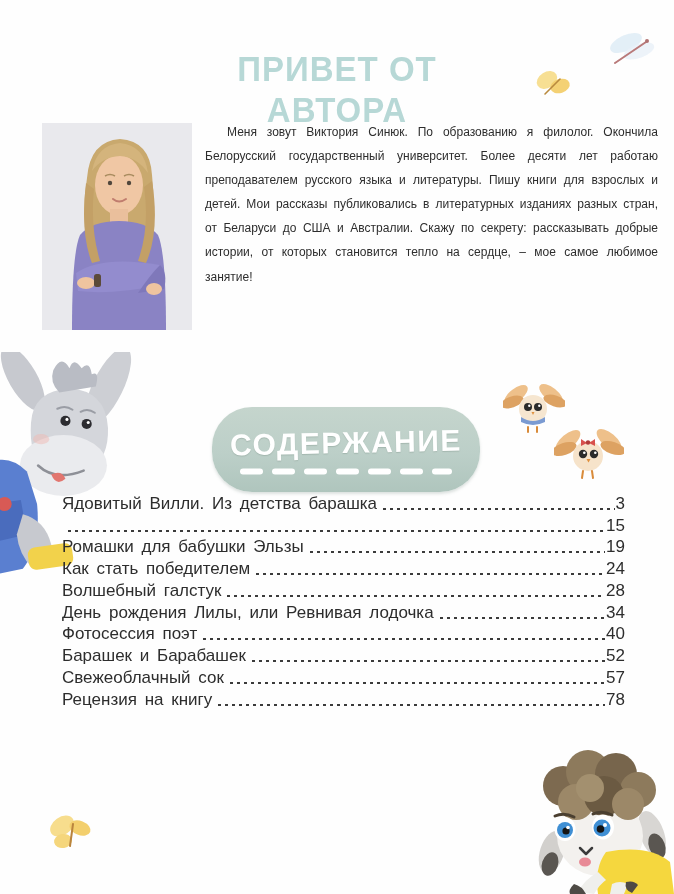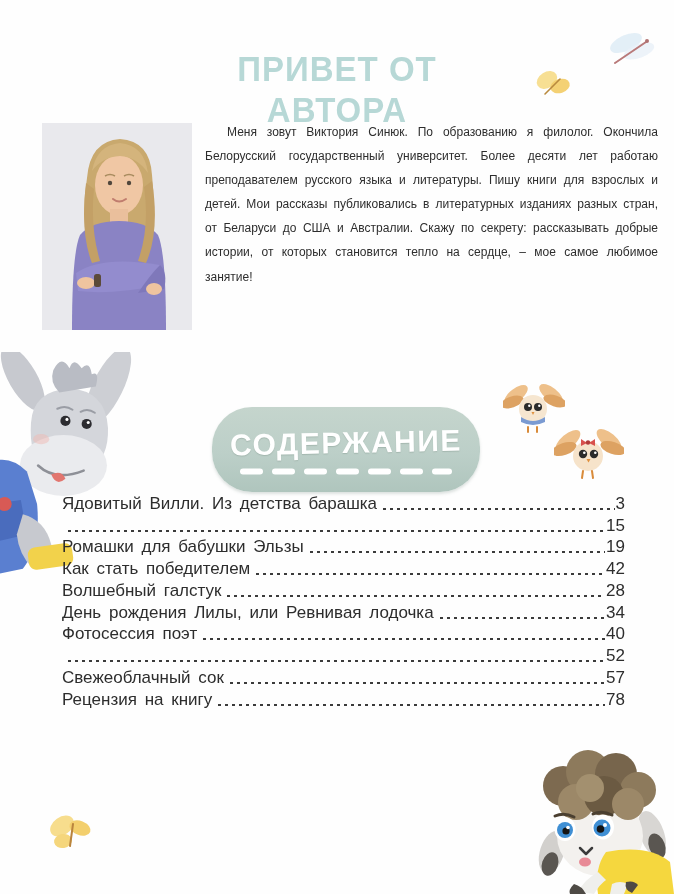--- a/index.html
+++ b/index.html
@@ -200,38 +200,39 @@
       <span class="toc-page">15</span>
     </div>
     <div class="toc-row">
       <span class="toc-title">Ромашки для бабушки Эльзы</span>
       <span class="toc-leader"></span>
       <span class="toc-page">19</span>
     </div>
     <div class="toc-row">
       <span class="toc-title">Как стать победителем</span>
       <span class="toc-leader"></span>
-      <span class="toc-page">42</span>
+      <span class="toc-page">24</span>
     </div>
     <div class="toc-row">
       <span class="toc-title">Волшебный галстук</span>
       <span class="toc-leader"></span>
       <span class="toc-page">28</span>
     </div>
     <div class="toc-row">
       <span class="toc-title">День рождения Лилы, или Ревнивая лодочка</span>
       <span class="toc-leader"></span>
       <span class="toc-page">34</span>
     </div>
     <div class="toc-row">
       <span class="toc-title">Фотосессия поэт</span>
       <span class="toc-leader"></span>
       <span class="toc-page">40</span>
     </div>
     <div class="toc-row">
+      <span class="toc-title">Барашек и Барабашек</span>
       <span class="toc-leader"></span>
       <span class="toc-page">52</span>
     </div>
     <div class="toc-row">
       <span class="toc-title">Свежеоблачный сок</span>
       <span class="toc-leader"></span>
       <span class="toc-page">57</span>
     </div>
     <div class="toc-row">
       <span class="toc-title">Рецензия на книгу</span>

